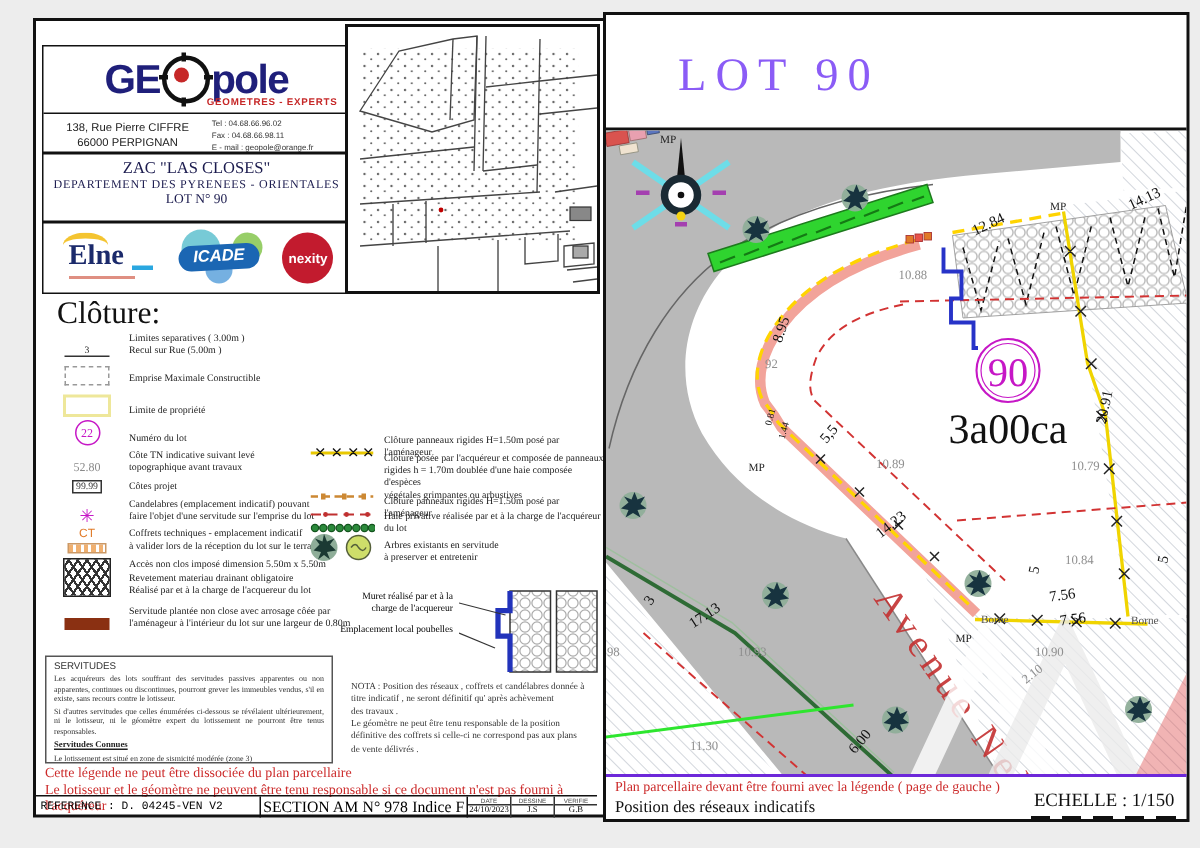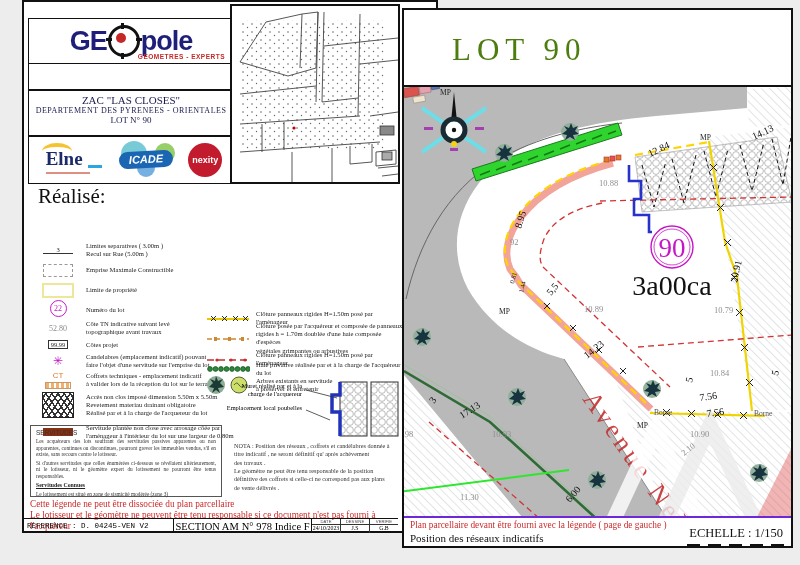--- a/index.html
+++ b/index.html
@@ -1,18 +1,18 @@
 <!DOCTYPE html>
 <html><head>
 <meta charset="utf-8">
 <style>
   html,body{margin:0;padding:0;background:#ededed;width:800px;height:565px;overflow:hidden;
     font-family:"Liberation Serif",serif;}
   .page{position:absolute;background:#fff;border:2px solid #111;box-sizing:border-box;}
-  #left-page{left:22px;top:0;width:416px;height:533px;}
+  #left-page{left:22px;top:12px;width:416px;height:533px;}
   #right-page{left:402px;top:8px;width:391px;height:540px;}
   .abs{position:absolute;box-sizing:border-box;}
   .pre{white-space:pre-line;}
   
   #hdr-box{left:4px;top:16px;width:206px;height:72px;border:1.5px solid #111;}
   #logo-row{height:44px;border-bottom:1.5px solid #111;display:flex;align-items:center;justify-content:center;}
   .logo-word{font-family:"Liberation Sans",sans-serif;font-weight:bold;font-size:27px;color:#1f1f7a;letter-spacing:-1px;}
   #logo-target{width:26px;height:26px;border-radius:50%;border:3px solid #111;margin:0 1px;position:relative;background:#fff;}
   #logo-target .bull{position:absolute;left:5px;top:5px;width:10px;height:10px;border-radius:50%;background:#c62828;}
   #logo-target .tick{position:absolute;background:#111;}
@@ -36,21 +36,21 @@
   #icade-logo{position:relative;width:56px;height:38px;}
   .icx{position:absolute;border-radius:50%;}
   #icade-pill{position:absolute;left:0;top:10px;width:54px;height:17px;background:#1b66b3;border-radius:9px;color:#fff;
     font-family:"Liberation Sans",sans-serif;font-weight:bold;font-style:italic;font-size:11px;text-align:center;line-height:17px;transform:rotate(-3deg);}
   #nexity-logo{width:34px;height:34px;border-radius:50%;background:#c21b2e;color:#fff;text-align:center;line-height:34px;
     font-family:"Liberation Sans",sans-serif;font-weight:bold;font-size:9px;}
   
   #map-box{left:206px;top:2px;width:170px;height:180px;border:2px solid #111;background:#fff;}
   
   #legend-title{left:14px;top:182px;font-size:21px;color:#111;}
-  .li{position:absolute;display:flex;align-items:center;margin-top:32px;}
+  .li{position:absolute;display:flex;align-items:flex-end;}
   .sym{width:56px;display:flex;justify-content:center;flex-shrink:0;}
   .li .txt{font-size:6.6px;color:#222;line-height:1.25;}
   .li-r .txt{width:150px;}
   .sym3{font-size:6.5px;border-bottom:1.5px solid #333;width:30px;text-align:center;color:#222;}
   .sym-dash{width:28px;height:11px;border:1px dashed #999;}
   .sym-yellow{width:28px;height:11px;border:2px solid #eee79a;}
   .sym-lot{width:15px;height:15px;border:1.2px solid #c617c6;border-radius:50%;color:#c617c6;font-size:8px;text-align:center;line-height:15px;}
   .sym-tn{font-size:8px;color:#8a8a8a;}
   .sym-proj{border:1px solid #333;font-size:6.5px;padding:0 2px;color:#333;}
   .sym-star{color:#c617c6;font-size:12px;line-height:10px;}
@@ -71,21 +71,21 @@
   #foot-left{left:0;top:516px;width:374px;height:15px;border-top:1.5px solid #111;display:flex;}
   #foot-left .c1{width:146px;border-right:1.5px solid #111;font-family:"Liberation Mono",monospace;font-size:7.5px;line-height:15px;padding-left:3px;}
   #foot-left .c2{flex:1;display:flex;justify-content:space-around;align-items:center;font-size:10.5px;border-right:1.5px solid #111;}
   #mini-table{width:86px;display:flex;}
   #mini-table .mcell{flex:1;border-right:1px solid #333;text-align:center;}
   #mini-table .mcell:last-child{border-right:none;}
   #mini-table .mh{font-size:4.2px;border-bottom:1px solid #333;color:#444;font-family:"Liberation Sans",sans-serif;}
   #mini-table .mv{font-size:5.8px;}
   
   #rp-hdr{left:0;top:0;width:387px;height:77px;border-bottom:2px solid #111;}
-  #rp-lot{position:absolute;left:48px;top:22px;font-size:31px;letter-spacing:6px;color:#4d7c0f;}
+  #rp-lot{position:absolute;left:48px;top:22px;font-size:31px;letter-spacing:6px;color:#8b5cf6;}
   #rp-info{position:absolute;left:208px;top:26px;font-size:11.5px;line-height:1.35;color:#111;}
   #plan-wrap{left:0;top:77px;width:387px;height:429px;overflow:hidden;}
   #rp-foot{left:0;top:506px;width:387px;height:30px;border-top:2px solid #6d28d9;}
   #rp-foot .f1{position:absolute;left:6px;top:2px;font-size:9.3px;color:#cc2b2b;}
   #rp-foot .f2{position:absolute;left:6px;top:14px;font-size:11px;color:#111;}
   #rp-echelle{position:absolute;right:8px;top:8px;font-size:12.5px;color:#111;}
   #rp-scalebar{position:absolute;right:4px;top:26px;width:100px;height:4px;
     background:repeating-linear-gradient(90deg,#111 0 13px,transparent 13px 21px);}
   
   text{font-family:"Liberation Serif",serif;}
@@ -109,20 +109,28 @@
       <span id="logo-target">
         <span class="bull"></span>
         <span class="tick" style="left:10px;top:-5px;width:3px;height:6px;"></span>
         <span class="tick" style="left:10px;bottom:-5px;width:3px;height:6px;"></span>
         <span class="tick" style="top:10px;left:-5px;height:3px;width:6px;"></span>
         <span class="tick" style="top:10px;right:-5px;height:3px;width:6px;"></span>
       </span>
       <span class="logo-word">pole</span>
     </div>
     <div id="logo-tagline">GEOMETRES - EXPERTS</div>
+    <div id="contact-row">
+      <div id="addr" class="pre"><span>138, Rue Pierre CIFFRE</span><br><span>66000  PERPIGNAN</span></div>
+      <div id="tele">
+        <div>Tel : 04.68.66.96.02</div>
+        <div>Fax : 04.68.66.98.11</div>
+        <div>E - mail : geopole@orange.fr</div>
+      </div>
+    </div>
   </div>
 
   <div class="abs" id="title-box">
     <div class="t2">ZAC "LAS CLOSES"</div>
     <div class="t3">DEPARTEMENT  DES  PYRENEES  -  ORIENTALES</div>
     <div class="t4">LOT  N° 90</div>
   </div>
 
   <div class="abs" id="logos-box">
     <div id="elne-logo">
@@ -162,21 +170,21 @@
         <path d="M118,140 L118,158 L140,156 L140,138"></path>
         <path d="M144,146 L164,144 L164,158 L144,160 Z"></path>
         <path d="M146,162 L166,160 M150,170 L166,168"></path>
       </g>
       <rect x="148" y="120" width="14" height="9" fill="#888" stroke="#333" stroke-width=".8"></rect>
       <rect x="150" y="146" width="10" height="8" fill="#aaa" stroke="#333" stroke-width=".8"></rect>
       <circle cx="62" cy="122" r="1.6" fill="#c00000"></circle>
     </svg>
   </div>
 
-  <div class="abs" id="legend-title">Réalisé:</div>
+  <div class="abs" id="legend-title">Clôture:</div>
 
   <div class="li" style="left:6px;top:208px;">
     <div class="sym">
         <div class="sym3">3</div>
       </div>
     <div class="txt pre">Limites separatives ( 3.00m )
 Recul sur Rue (5.00m )</div>
   </div>
   <div class="li" style="left:6px;top:230px;">
     <div class="sym">

